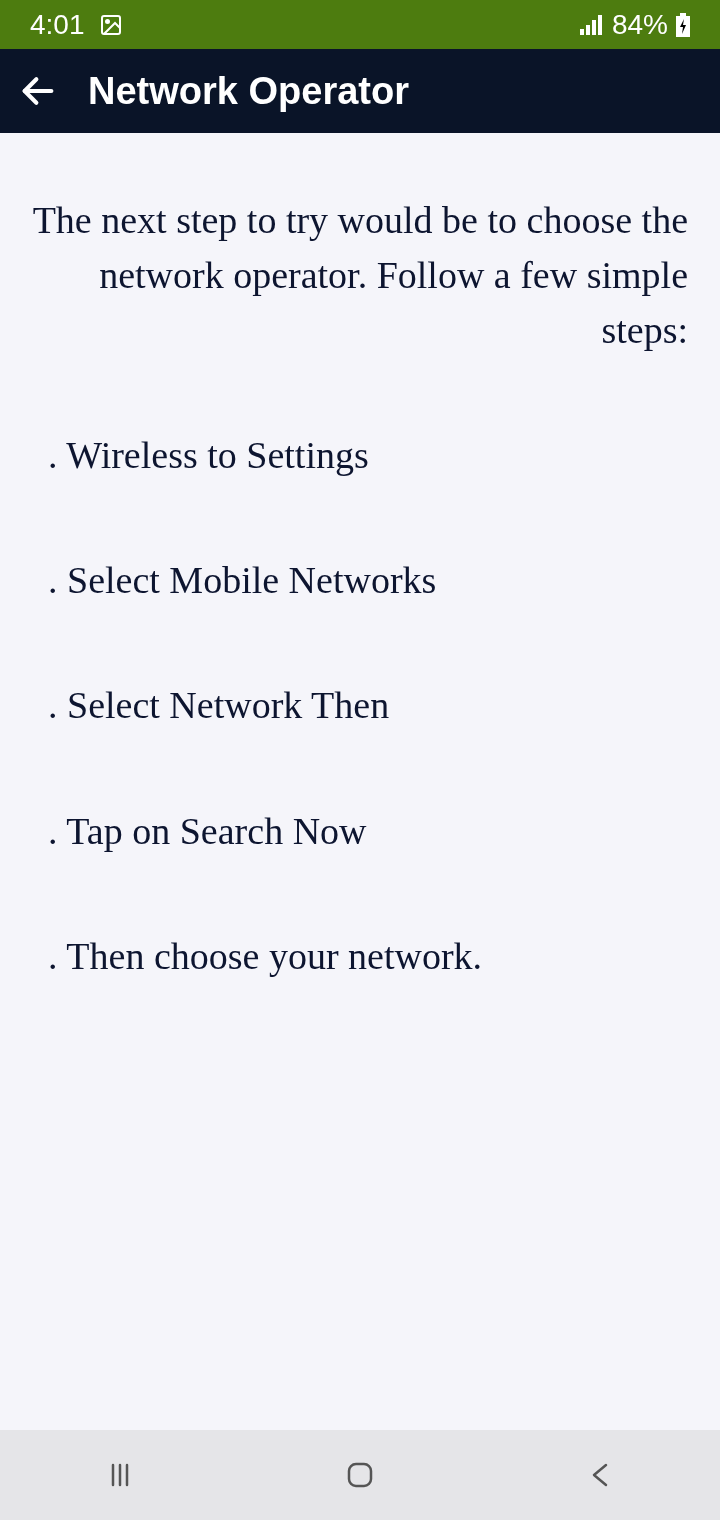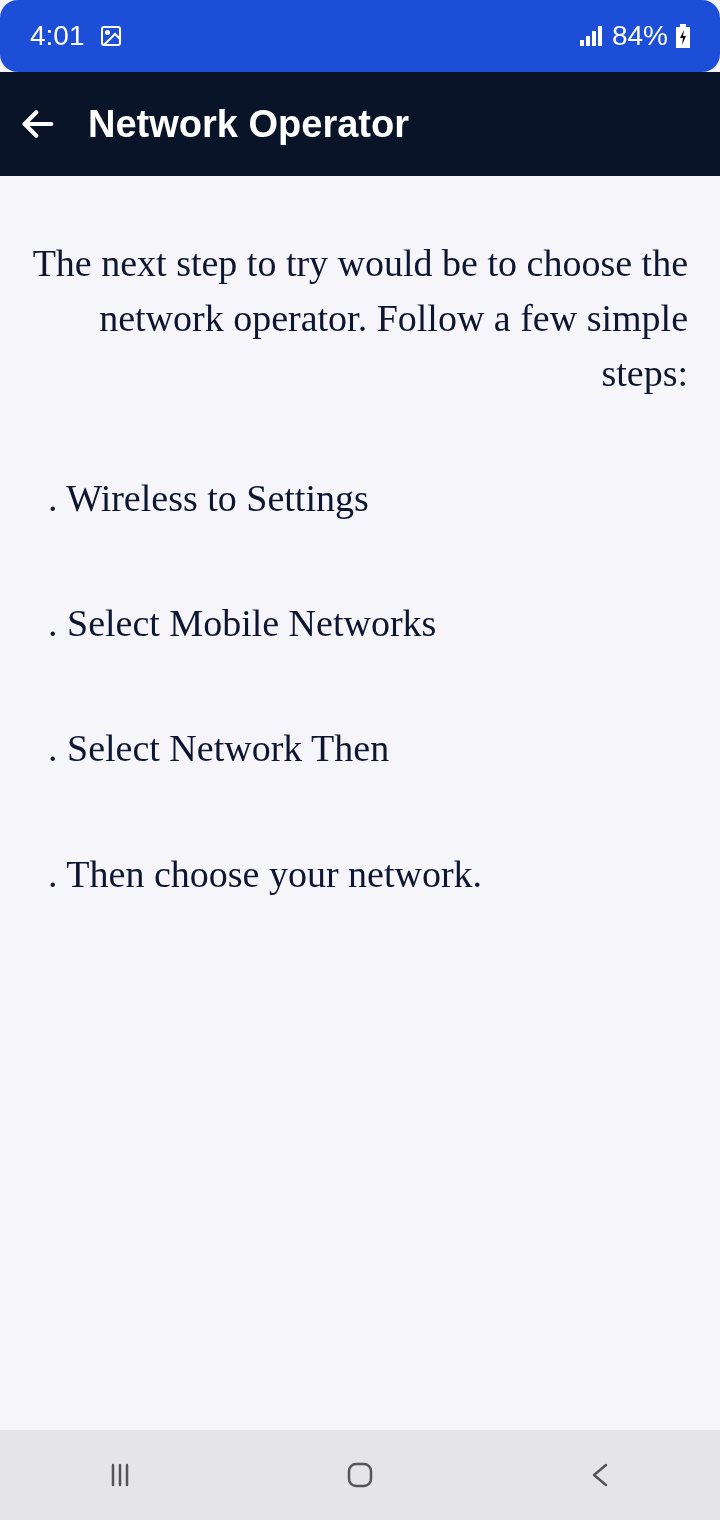--- a/index.html
+++ b/index.html
@@ -9,49 +9,48 @@
     }
     body {
       width: 720px;
       height: 1520px;
       background: #f5f5fa;
       font-family: Georgia, 'Times New Roman', serif;
       position: relative;
       overflow: hidden;
     }
     .status-bar {
-      height: 72px;
-      background: #1d4ed8;
+      height: 49px;
+      background: #4d7c0f;
       display: flex;
       justify-content: space-between;
       align-items: center;
       padding: 0 30px;
       color: #ffffff;
       font-family: Arial, sans-serif;
-      border-radius: 18px;
     }
     .status-left {
       display: flex;
       align-items: center;
       gap: 14px;
     }
     .status-time {
       font-size: 28px;
       font-weight: 400;
     }
     .status-right {
       display: flex;
       align-items: center;
       gap: 8px;
     }
     .status-battery-text {
       font-size: 28px;
     }
     .app-bar {
-      height: 104px;
+      height: 84px;
       background: #0a1428;
       display: flex;
       align-items: center;
       padding: 0 18px;
       gap: 30px;
     }
     .back-arrow {
       color: #ffffff;
       display: flex;
       align-items: center;
@@ -145,20 +144,21 @@
     </svg>
   </div>
   <div class="app-title">Network Operator</div>
 </div>
 
 <div class="content">
   <div class="intro-text">The next step to try would be to choose the network operator. Follow a few simple steps:</div>
   <div class="step-item">. Wireless to Settings</div>
   <div class="step-item">. Select Mobile Networks</div>
   <div class="step-item">. Select Network Then</div>
+  <div class="step-item">. Tap on Search Now</div>
   <div class="step-item">. Then choose your network.</div>
 </div>
 
 <div class="nav-bar">
   <div class="nav-button">
     <svg class="icon-svg" width="28" height="28" viewBox="0 0 28 28" stroke="#555555" stroke-width="2.5" stroke-linecap="round">
       <line x1="7" y1="4" x2="7" y2="24"></line>
       <line x1="14" y1="4" x2="14" y2="24"></line>
       <line x1="21" y1="4" x2="21" y2="24"></line>
     </svg>

